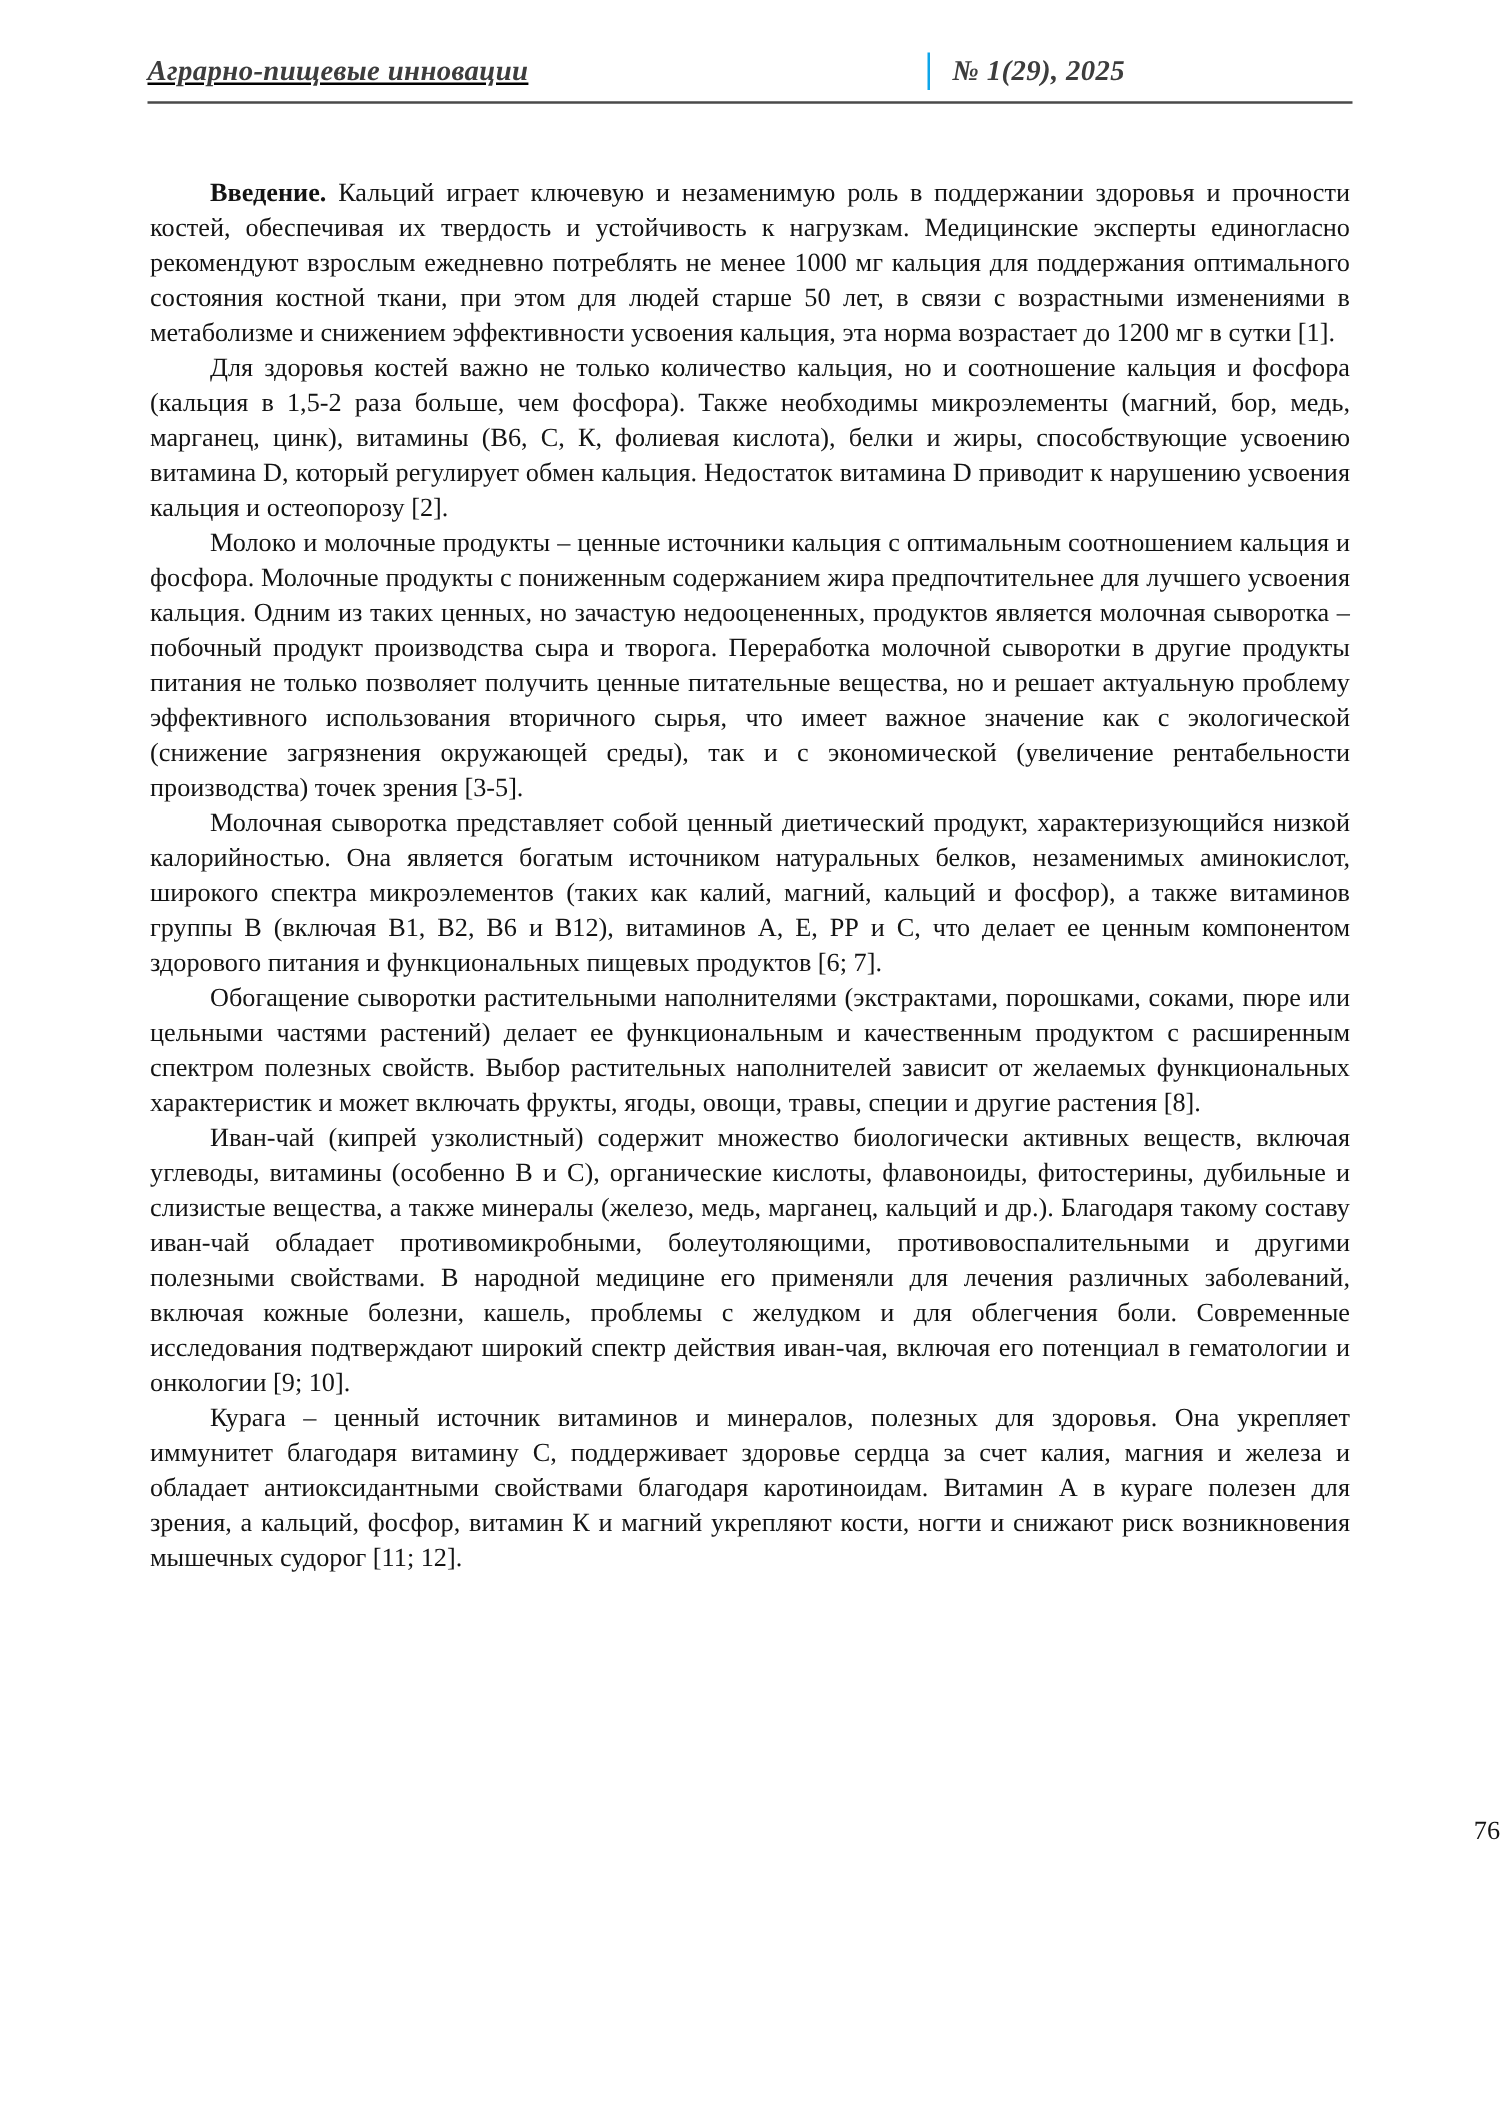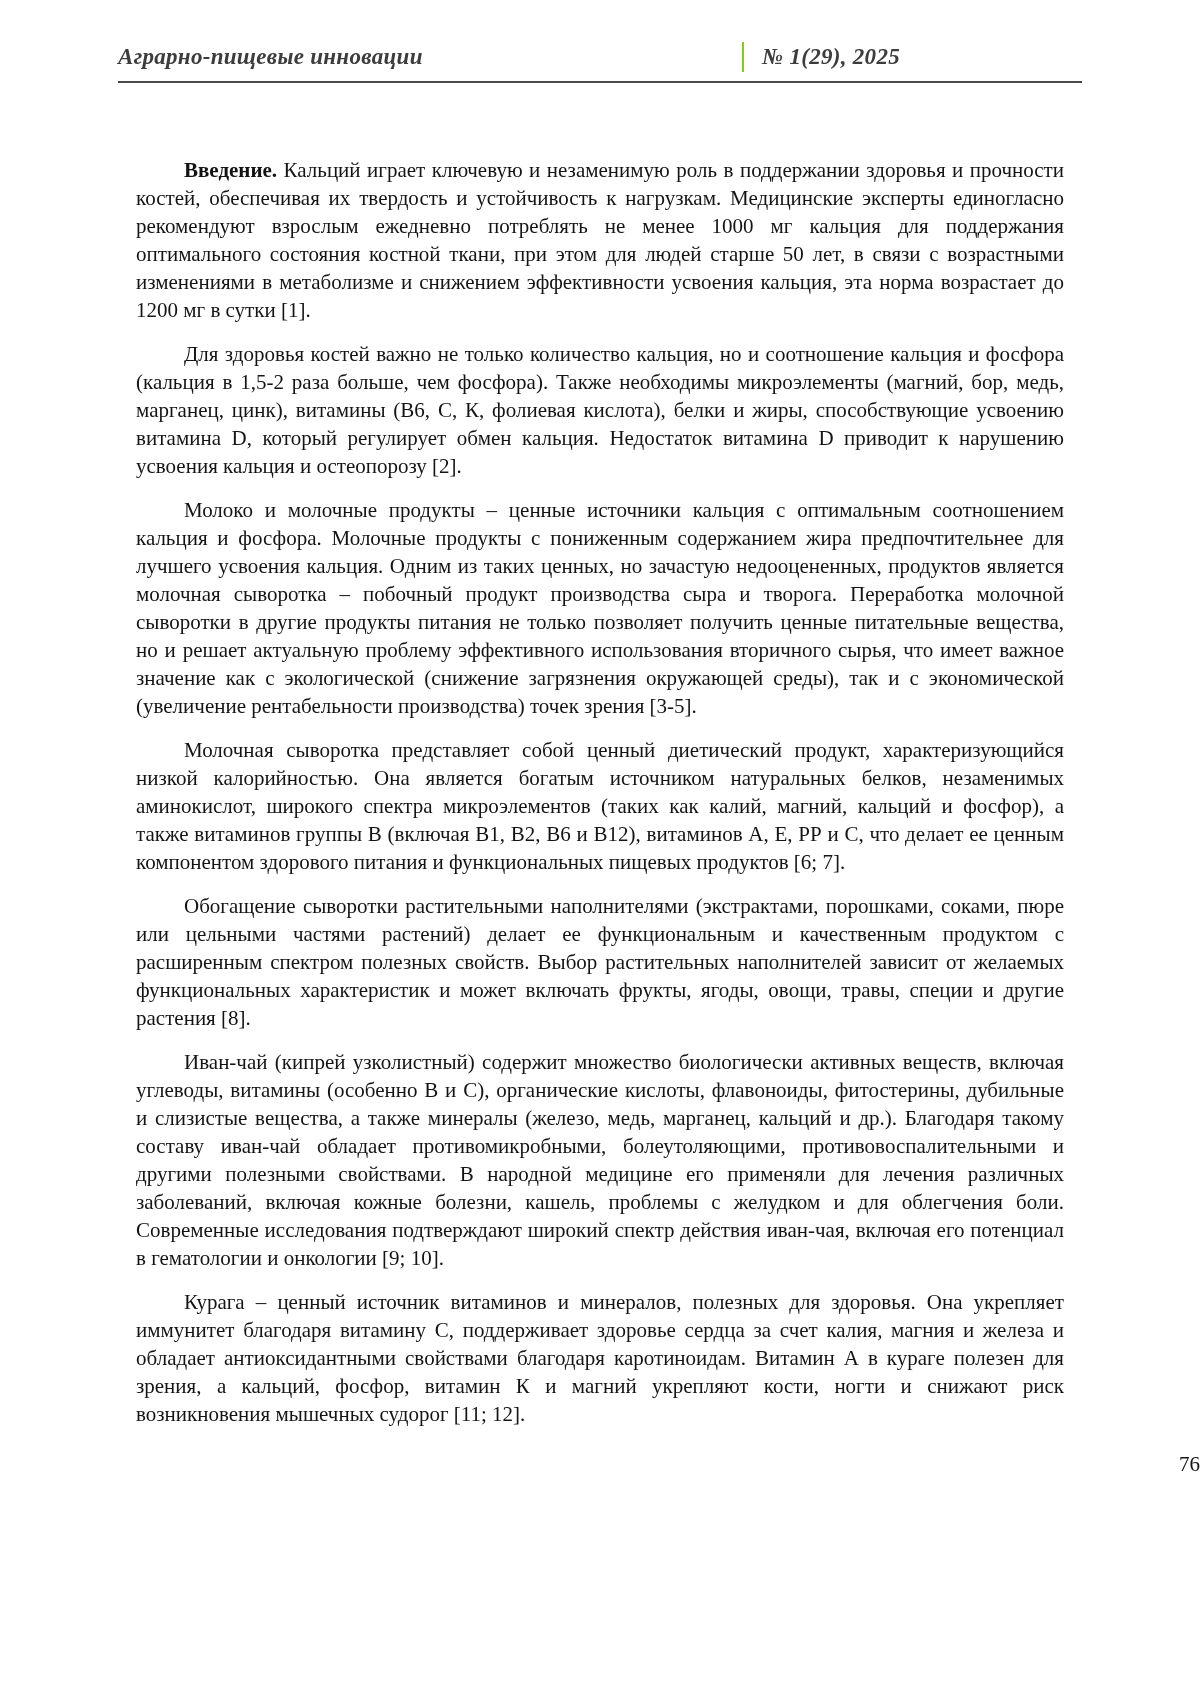--- a/index.html
+++ b/index.html
@@ -25,24 +25,25 @@
     left: 118px;
     width: 964px;
     display: flex;
     align-items: stretch;
     border-bottom: 2px solid #4a4a4a;
     padding-bottom: 9px;
   }
   .header-left {
     flex: 1 1 auto;
     padding-right: 16px;
+    text-decoration: underline;
   }
   .header-right {
     flex: 0 0 320px;
-    border-left: 2px solid #84cc16;
+    border-left: 2px solid #0ea5e9;
     padding-left: 18px;
   }
   .header-line {
     font-size: 23px;
     font-weight: bold;
     font-style: italic;
     color: #3d3d3d;
     line-height: 1.32;
     letter-spacing: 0.3px;
     white-space: nowrap;
@@ -54,21 +55,21 @@
     top: 140px;
     left: 120px;
     width: 960px;
     color: #141414;
     font-size: 21px;
     line-height: 28px;
     text-align: justify;
     hyphens: auto;
   }
   .para {
-    margin: 16px;
+    margin: 0;
     text-indent: 48px;
   }
   .para .lead {
     font-weight: bold;
   }
 
   
   .page-footer {
     position: absolute;
     top: 1452px;

